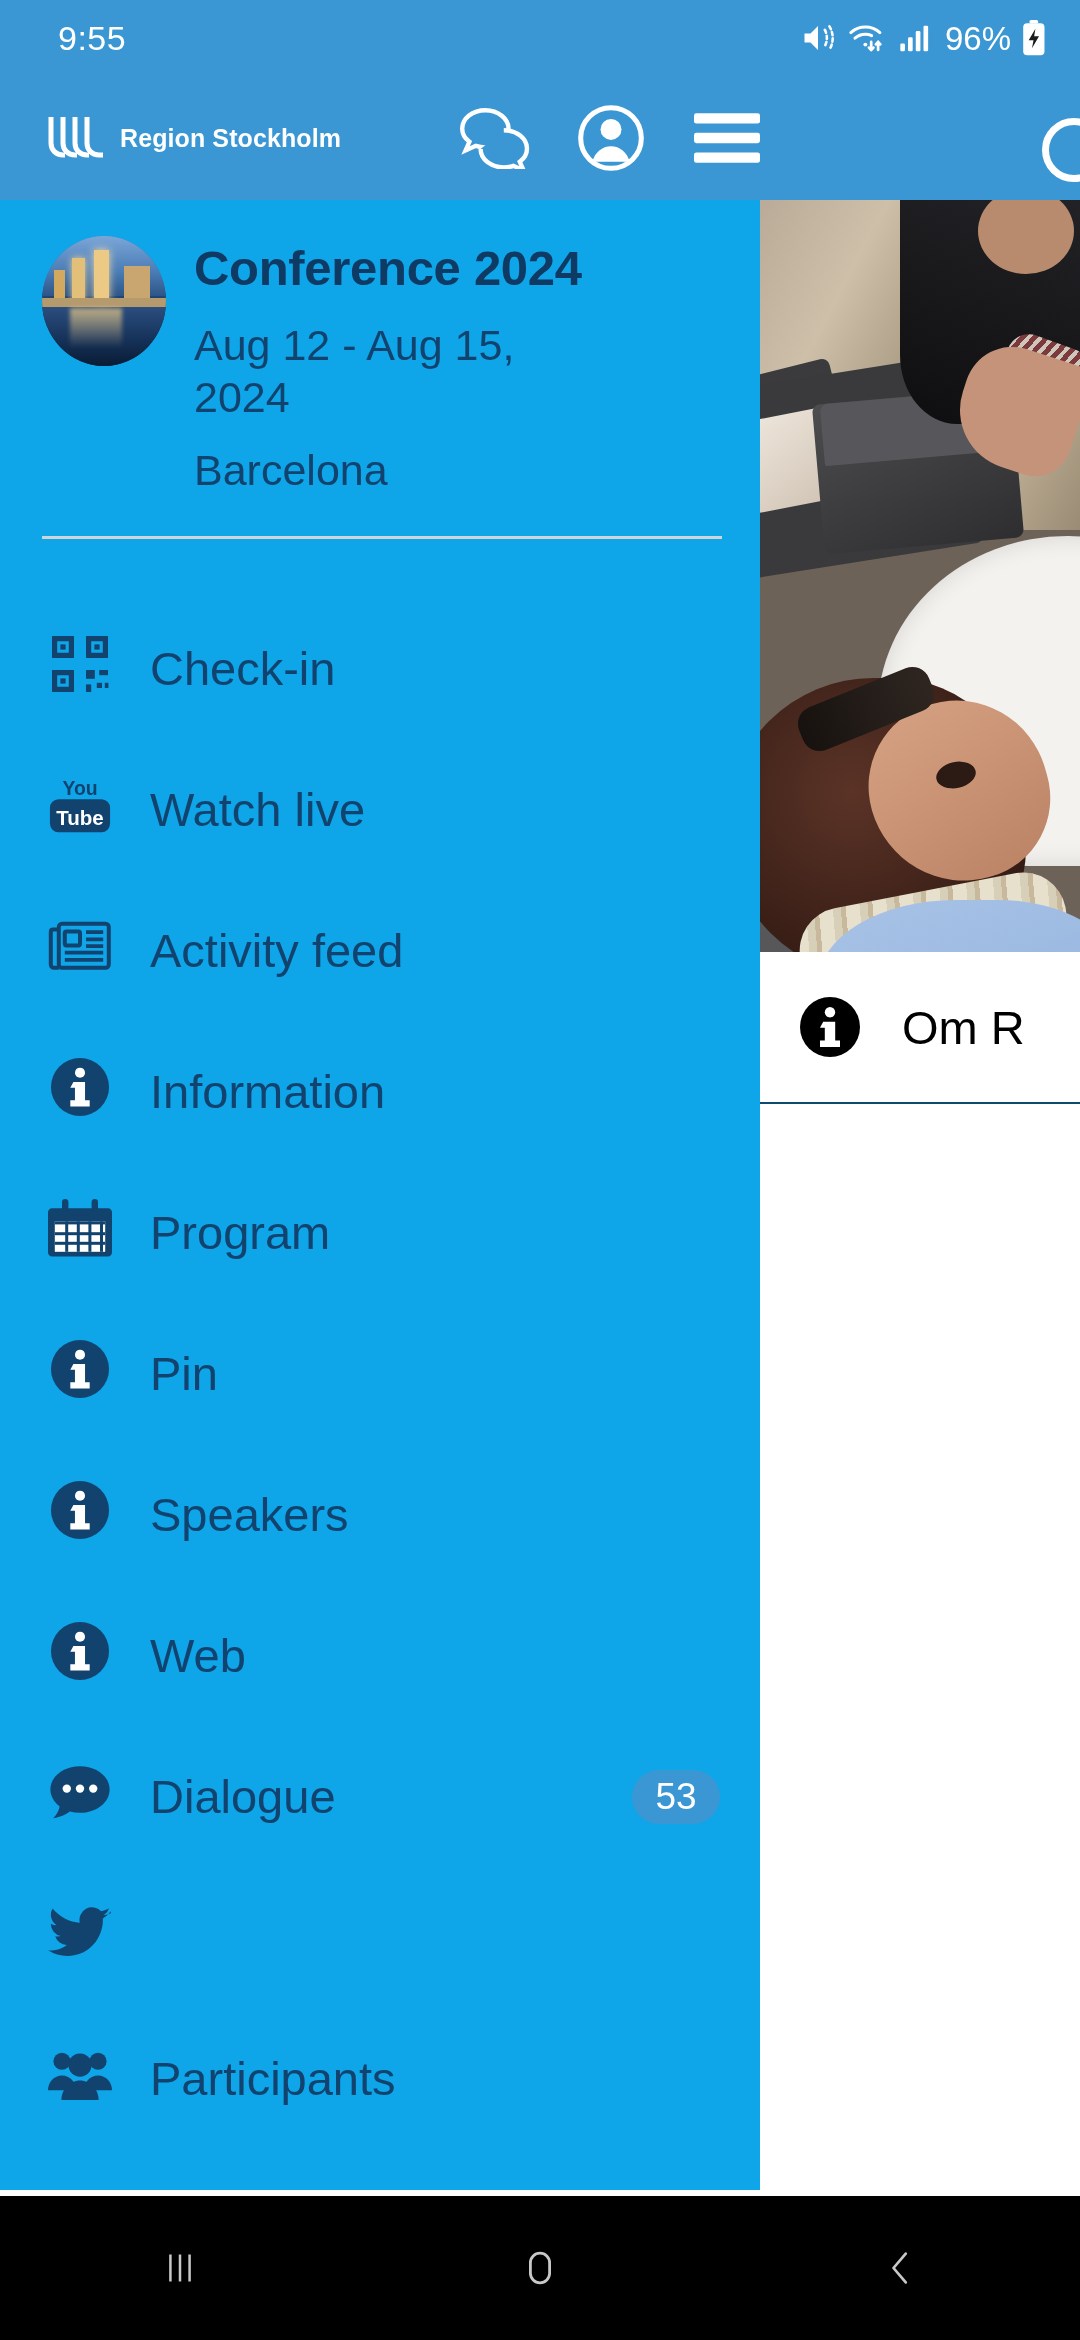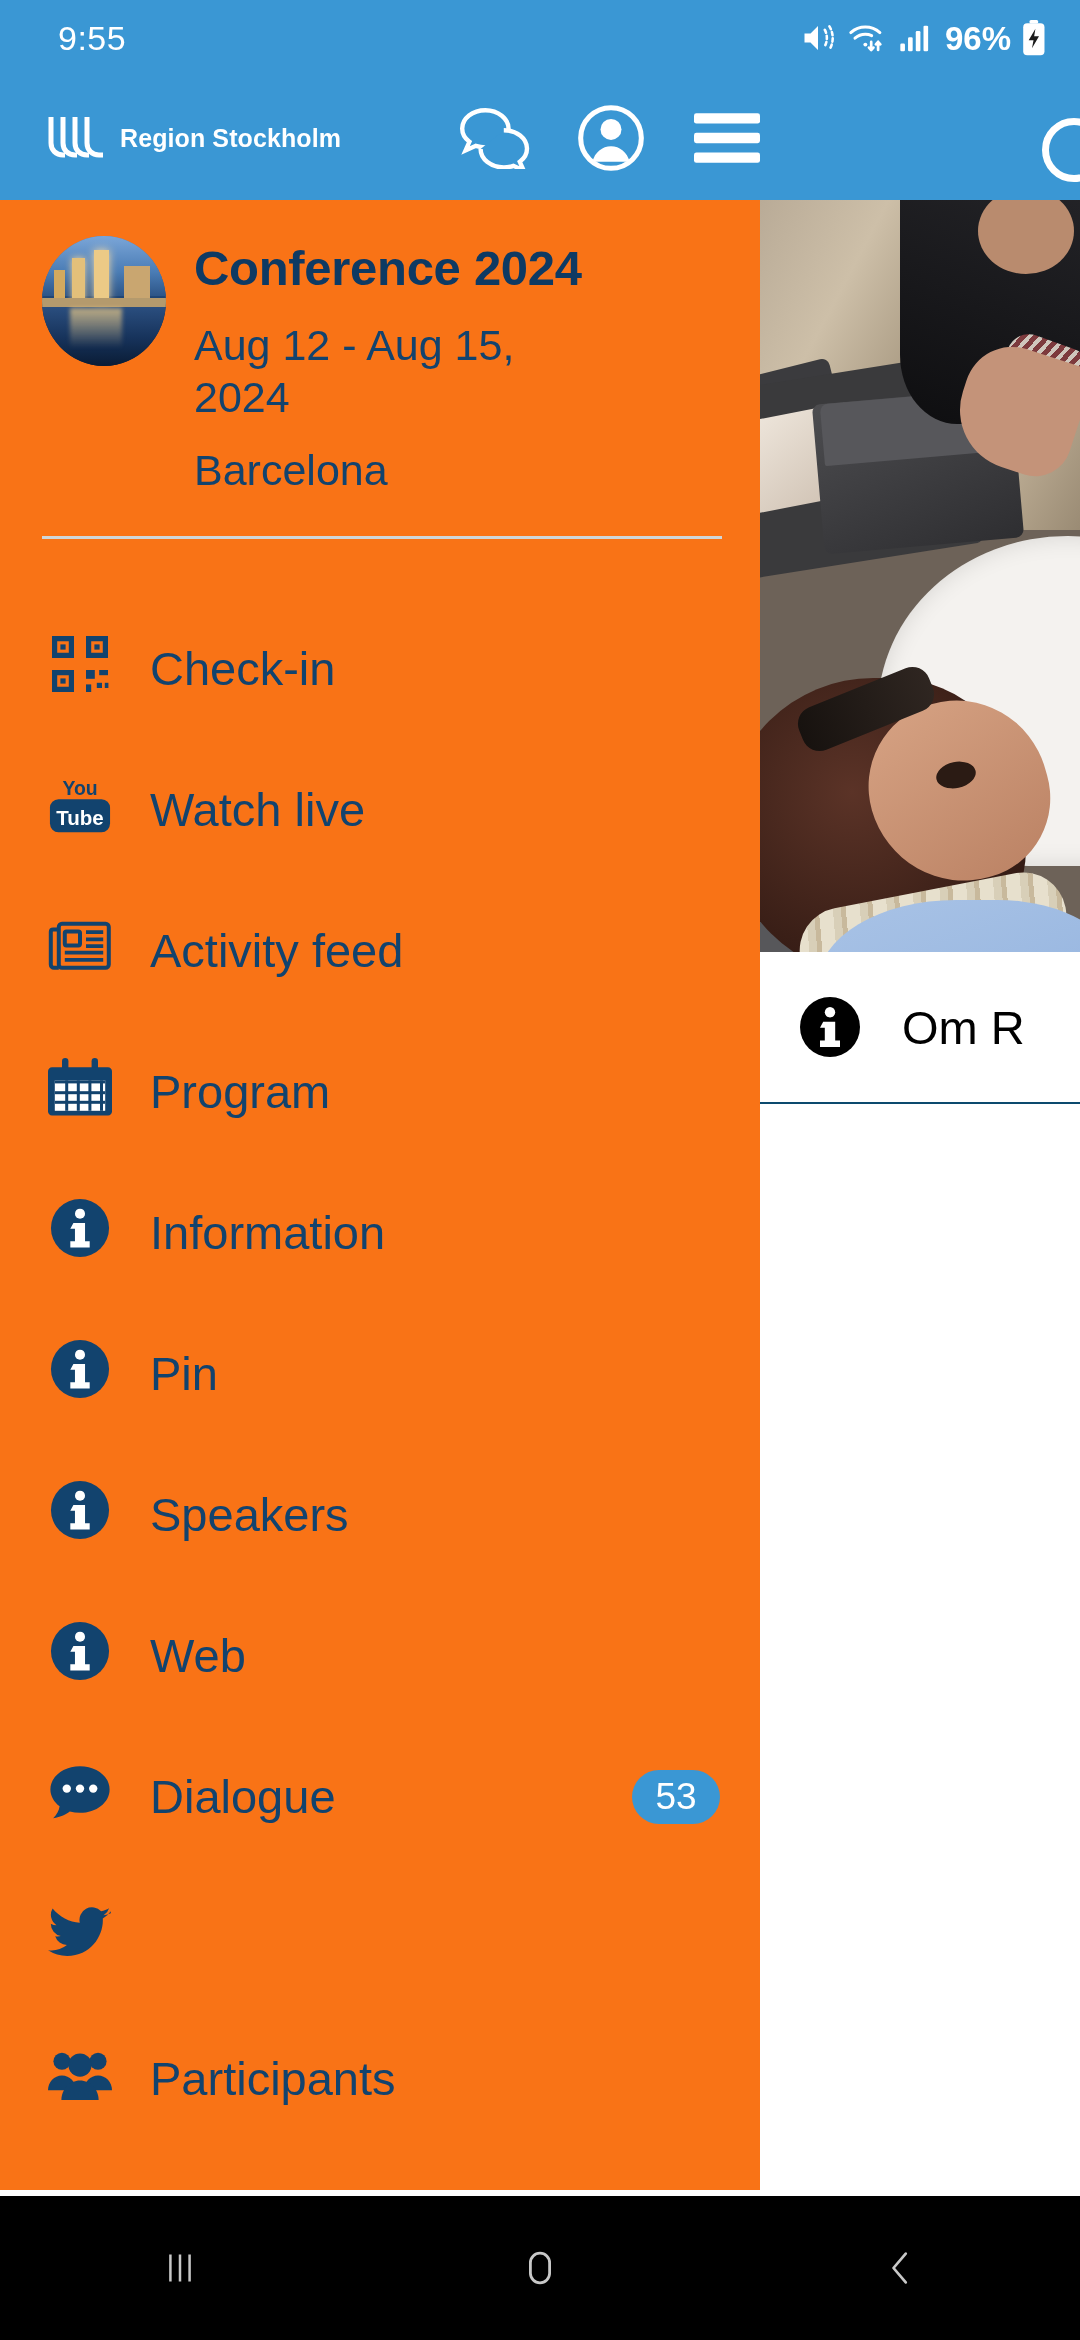--- a/index.html
+++ b/index.html
@@ -14,21 +14,21 @@
   
   .status-bar {
     position:absolute; left:0; top:0; width:1080px; height:76px;
     background:#3a97d4; color:#ffffff;
     display:flex; align-items:center; justify-content:space-between;
     padding:0 34px 0 58px;
   }
   .status-time { font-size:34px; font-weight:400; letter-spacing:0.5px; line-height:1; }
   .status-right { display:flex; align-items:center; gap:11px; }
   .status-right svg { display:block; }
-  .status-pct { font-size:33px; font-weight:700; line-height:1; margin-left:2px; }
+  .status-pct { font-size:33px; font-weight:400; line-height:1; margin-left:2px; }
 
   
   .app-header {
     position:absolute; left:0; top:76px; width:1080px; height:124px;
     background:#3a97d4;
     display:flex; align-items:center;
   }
   .brand { display:flex; align-items:center; gap:14px; margin-left:44px; }
   .brand-logo { width:62px; height:46px; flex:none; }
   .brand-name { color:#ffffff; font-size:25px; font-weight:700; letter-spacing:0.1px; white-space:nowrap; }
@@ -144,21 +144,21 @@
     font-weight:400;
   }
 
   
   .scrim { position:absolute; left:760px; top:200px; width:320px; height:1990px;
            background:rgba(0,0,0,0); pointer-events:none; }
 
   
   .drawer {
     position:absolute; left:0; top:200px; width:760px; height:1990px;
-    background:#f97316; overflow:hidden;
+    background:#0ea5e9; overflow:hidden;
   }
   .conf-header { display:flex; padding:36px 0 0 42px; }
   .conf-avatar {
     width:124px; height:130px; border-radius:50%; flex:none;
     overflow:hidden; position:relative;
     background:linear-gradient(180deg,#4f7fc0 0%,#2f5e9c 34%,#123054 58%,#0b2340 100%);
   }
   .conf-avatar .av-sky {
     position:absolute; left:0; top:0; width:100%; height:46%;
     background:linear-gradient(180deg,#7ba6d8 0%,#4a7cb5 60%,#2d5587 100%);
@@ -412,20 +412,30 @@
         <rect x="5.4" y="2.4" width="25" height="22" rx="1.6"></rect>
         <path d="M5.4 5.2H2.6c-.7 0-1.2.5-1.2 1.2v16.4c0 .9.7 1.6 1.6 1.6h2.4"></path>
         <rect x="8.4" y="6.2" width="7.6" height="7" rx="0.8"></rect>
         <path d="M19 6.6h8.6M19 10.2h8.6M19 13.6h8.6M8.4 16.8h19.2M8.4 20.4h19.2" stroke-width="1.9"></path>
       </svg>
           </span>
           <span class="menu-label">Activity feed</span>
         </div>
         <div class="menu-item">
           <span class="menu-icon">
+            <svg width="62" height="62" viewBox="0 0 32 32">
+        <circle cx="16" cy="16" r="15" fill="#12436e"></circle>
+        <circle cx="16" cy="8.6" r="2.6" fill="#ffffff"></circle>
+        <path d="M12.6 13.4h6v9.4h2.4v3.2H11v-3.2h2.4v-6.4h-2.4z" fill="#ffffff"></path>
+      </svg>
+          </span>
+          <span class="menu-label">Information</span>
+        </div>
+        <div class="menu-item">
+          <span class="menu-icon">
             <svg width="64" height="62" viewBox="0 0 32 31" fill="#12436e">
         <rect x="7" y="1" width="3.2" height="6.4" rx="1.6"></rect>
         <rect x="21.8" y="1" width="3.2" height="6.4" rx="1.6"></rect>
         <path d="M2 5.6h28c1.1 0 2 .9 2 2v20.2c0 1.1-.9 2-2 2H2c-1.1 0-2-.9-2-2V7.6c0-1.1.9-2 2-2z"></path>
         <rect x="3.4" y="12.2" width="25.2" height="15.2" fill="#ffffff"></rect>
         <g fill="#12436e">
           <rect x="3.4" y="12.2" width="25.2" height="1.5"></rect>
           <rect x="3.4" y="17.6" width="25.2" height="1.5"></rect>
           <rect x="3.4" y="22.4" width="25.2" height="1.5"></rect>
           <rect x="8.6" y="12.2" width="1.5" height="15.2"></rect>
@@ -439,30 +449,20 @@
           <span class="menu-label">Program</span>
         </div>
         <div class="menu-item">
           <span class="menu-icon">
             <svg width="62" height="62" viewBox="0 0 32 32">
         <circle cx="16" cy="16" r="15" fill="#12436e"></circle>
         <circle cx="16" cy="8.6" r="2.6" fill="#ffffff"></circle>
         <path d="M12.6 13.4h6v9.4h2.4v3.2H11v-3.2h2.4v-6.4h-2.4z" fill="#ffffff"></path>
       </svg>
           </span>
-          <span class="menu-label">Information</span>
-        </div>
-        <div class="menu-item">
-          <span class="menu-icon">
-            <svg width="62" height="62" viewBox="0 0 32 32">
-        <circle cx="16" cy="16" r="15" fill="#12436e"></circle>
-        <circle cx="16" cy="8.6" r="2.6" fill="#ffffff"></circle>
-        <path d="M12.6 13.4h6v9.4h2.4v3.2H11v-3.2h2.4v-6.4h-2.4z" fill="#ffffff"></path>
-      </svg>
-          </span>
           <span class="menu-label">Pin</span>
         </div>
         <div class="menu-item">
           <span class="menu-icon">
             <svg width="62" height="62" viewBox="0 0 32 32">
         <circle cx="16" cy="16" r="15" fill="#12436e"></circle>
         <circle cx="16" cy="8.6" r="2.6" fill="#ffffff"></circle>
         <path d="M12.6 13.4h6v9.4h2.4v3.2H11v-3.2h2.4v-6.4h-2.4z" fill="#ffffff"></path>
       </svg>
           </span>

